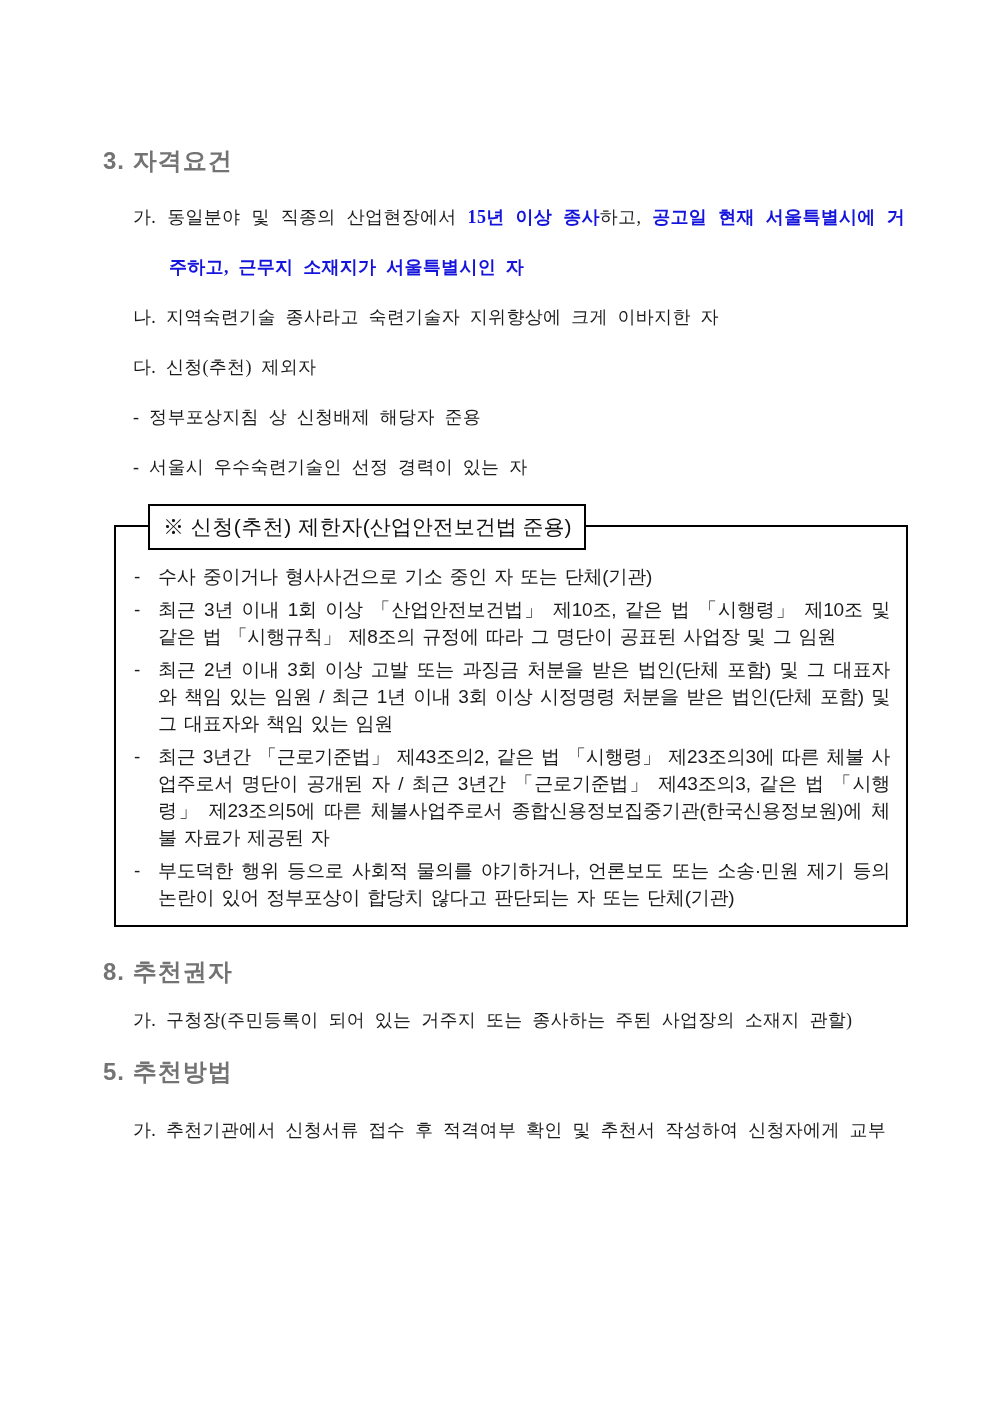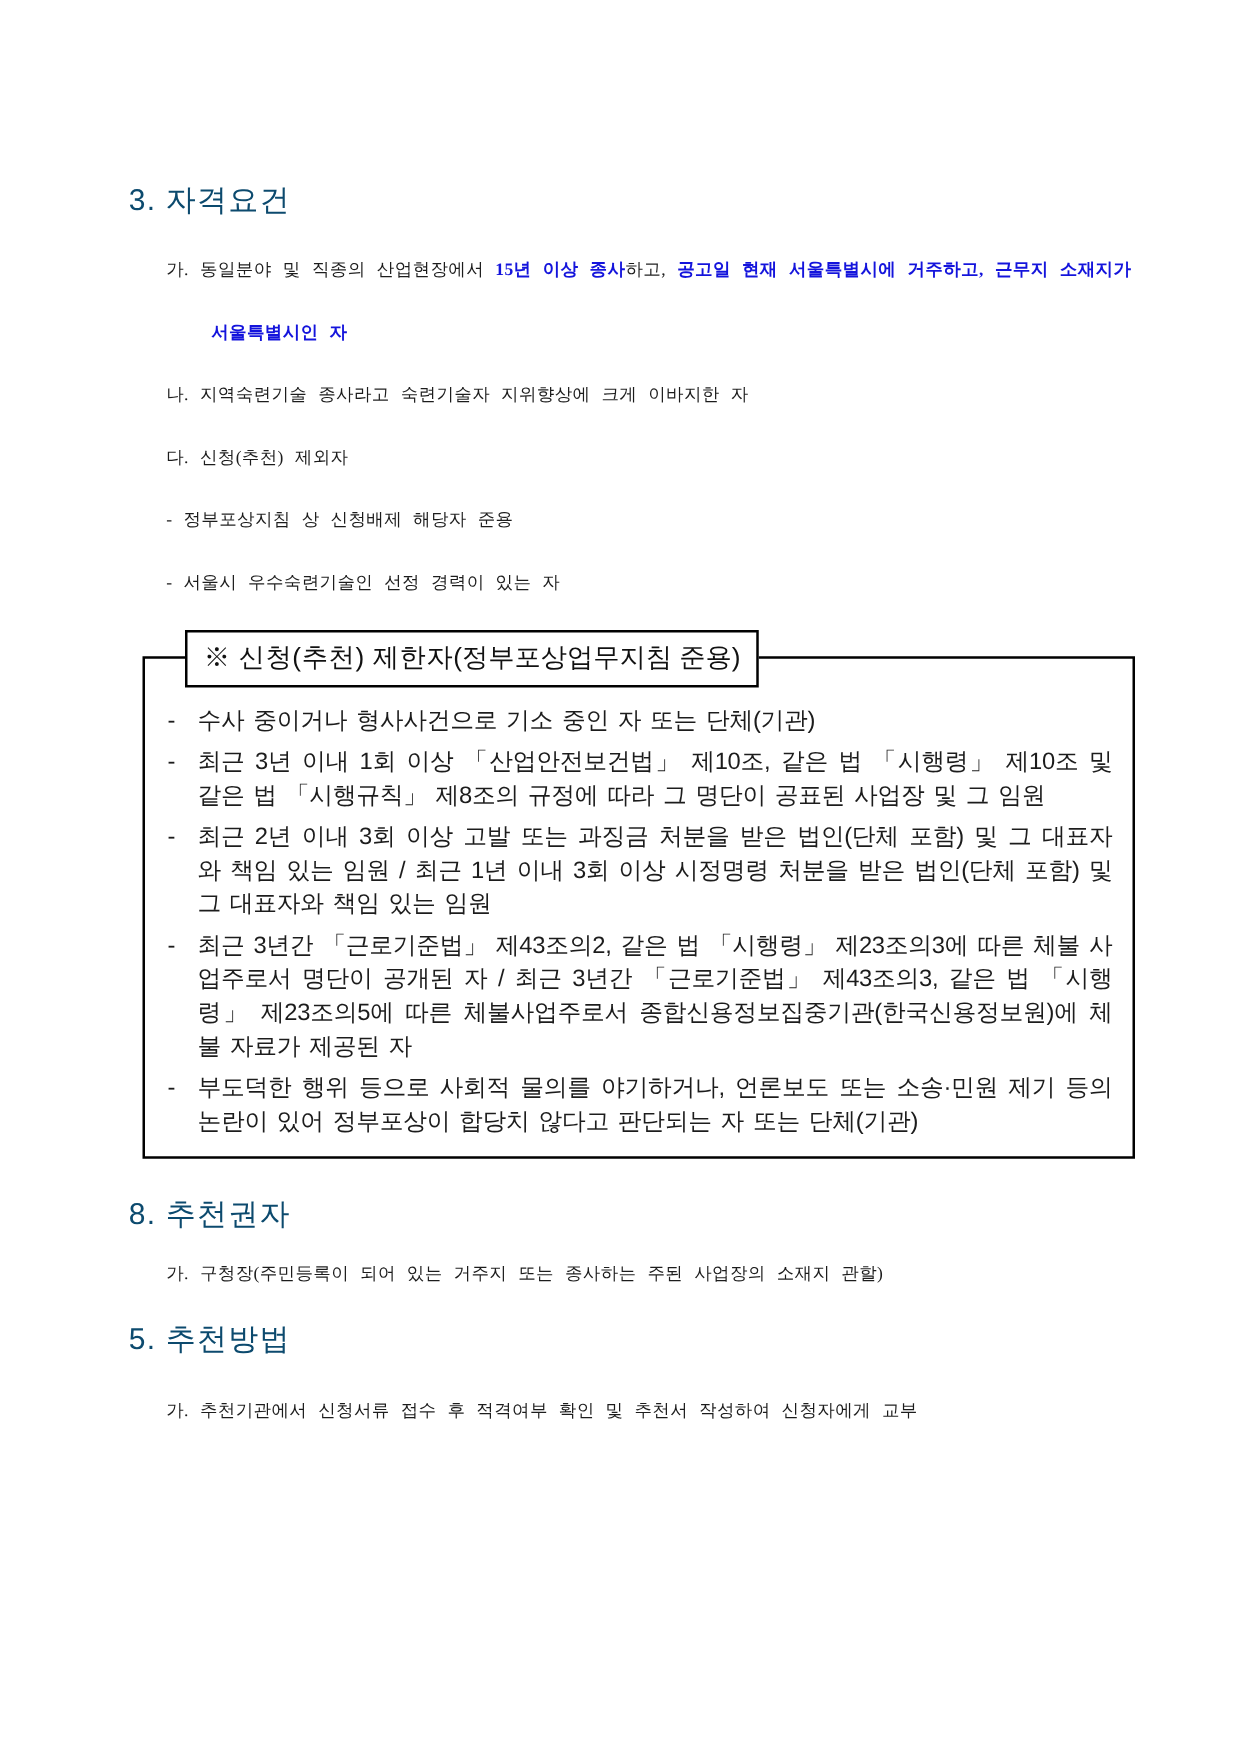--- a/index.html
+++ b/index.html
@@ -9,34 +9,34 @@
     height: 1403px;
     background: #ffffff;
     color: #1b1b1b;
     font-family: "Liberation Serif", serif;
     overflow: hidden;
   }
   .content { padding: 146px 87px 0 103px; }
 
   .sec-heading {
     font-family: "Liberation Sans", sans-serif;
-    font-weight: normal;
+    font-weight: bold;
     font-size: 24px;
     line-height: 30px;
-    color: #0c4a6e;
+    color: #737373;
     letter-spacing: 1px;
   }
   .heading-3 { margin: 0 0 16px 0; }
   .heading-4 { margin: 30px 0 8px 0; }
   .heading-5 { margin: 12px 0 18px 0; }
 
   .body-block { margin-left: 30px; width: 772px; }
 
   .item {
-    font-size: 14px;
+    font-size: 18px;
     line-height: 50px;
     text-align: justify;
     word-spacing: 5px;
     letter-spacing: 0.3px;
     padding-left: 36px;
     text-indent: -36px;
     color: #1c1c1c;
   }
   .blue { color: #1414dc; font-weight: bold; }
 
@@ -95,21 +95,21 @@
 
       <div class="item"><span>다.</span> <span>신청(추천) 제외자</span></div>
 
 
       <div class="item"><span>-</span> <span>정부포상지침 상 신청배제 해당자 준용</span></div>
 
       <div class="item"><span>-</span> <span>서울시 우수숙련기술인 선정 경력이 있는 자</span></div>
     </div>
 
     <div class="restriction-box">
-      <div class="box-label"><span class="label-bold">※ 신청(추천) 제한자</span><span class="label-normal">(정부포상업무지침 준용)</span></div>
+      <div class="box-label"><span class="label-bold">※ 신청(추천) 제한자</span><span class="label-normal">(산업안전보건법 준용)</span></div>
 
       <div class="box-item">
         <span class="dash">-</span>
         <span class="txt">수사 중이거나 형사사건으로 기소 중인 자 또는 단체(기관)</span>
       </div>
       <div class="box-item">
         <span class="dash">-</span>
         <span class="txt">최근 3년 이내 1회 이상 「산업안전보건법」 제10조, 같은 법 「시행령」 제10조 및 같은 법 「시행규칙」 제8조의 규정에 따라 그 명단이 공표된 사업장 및 그 임원</span>
       </div>
       <div class="box-item">

